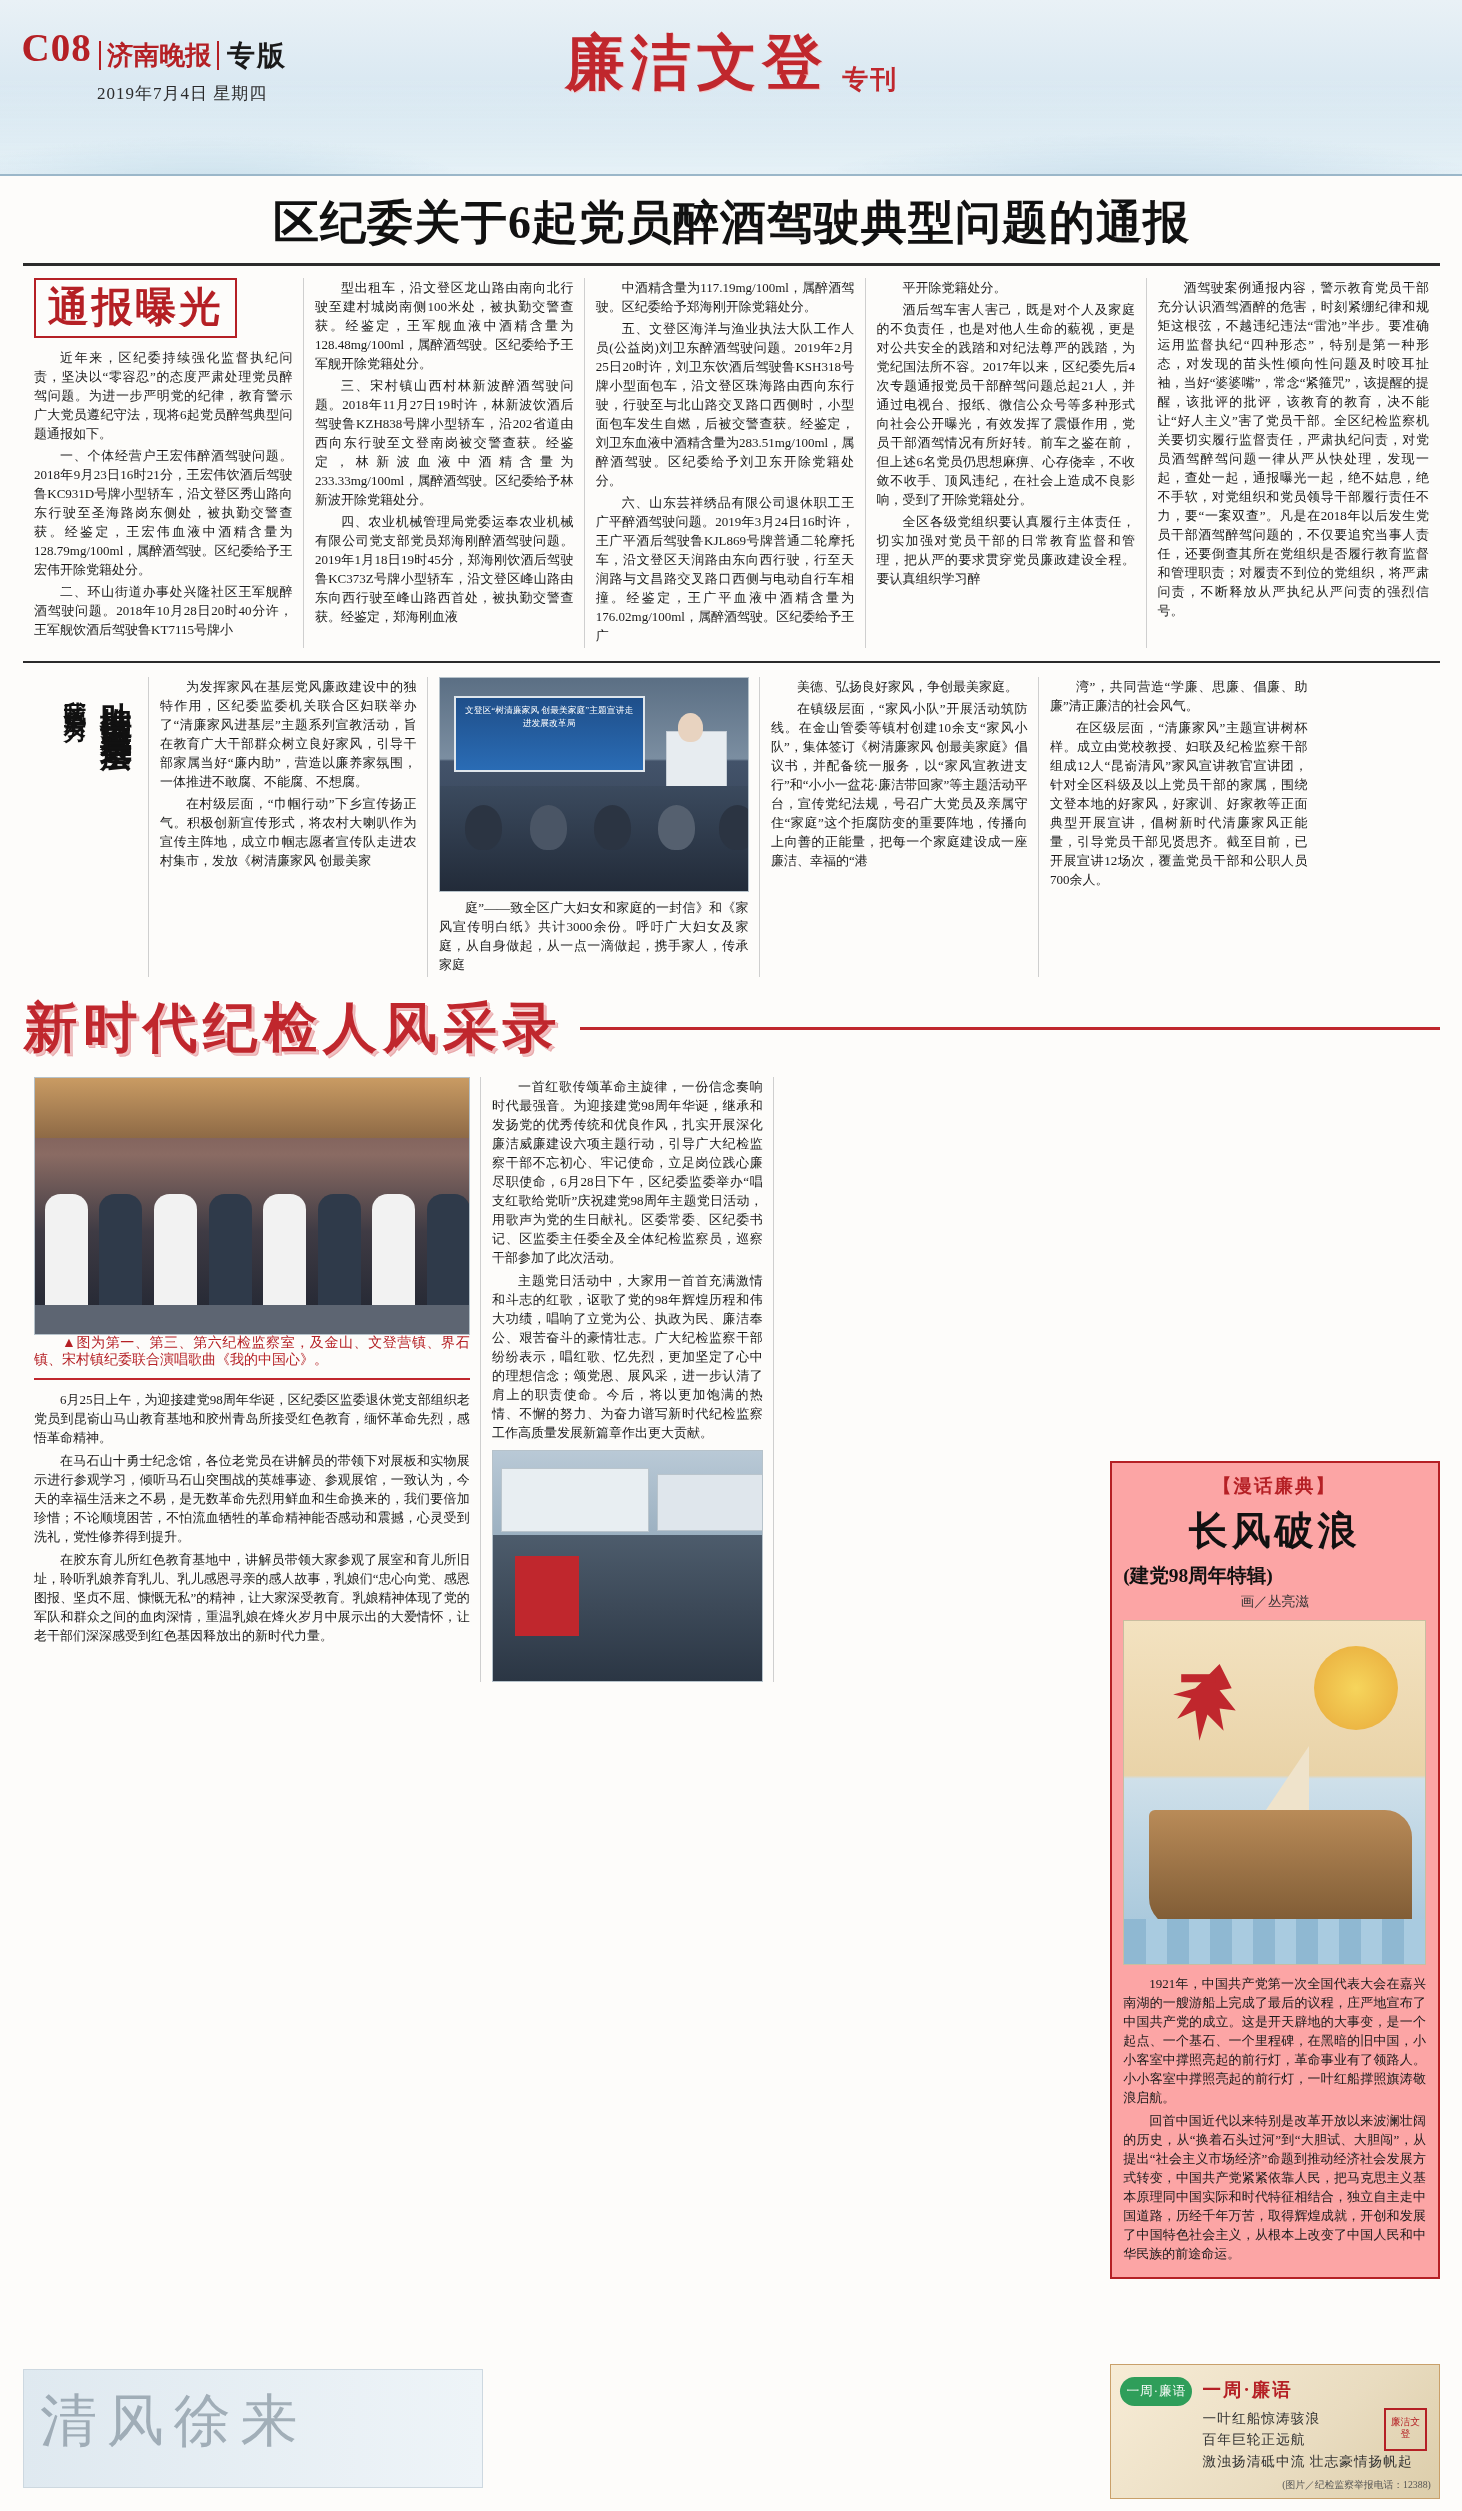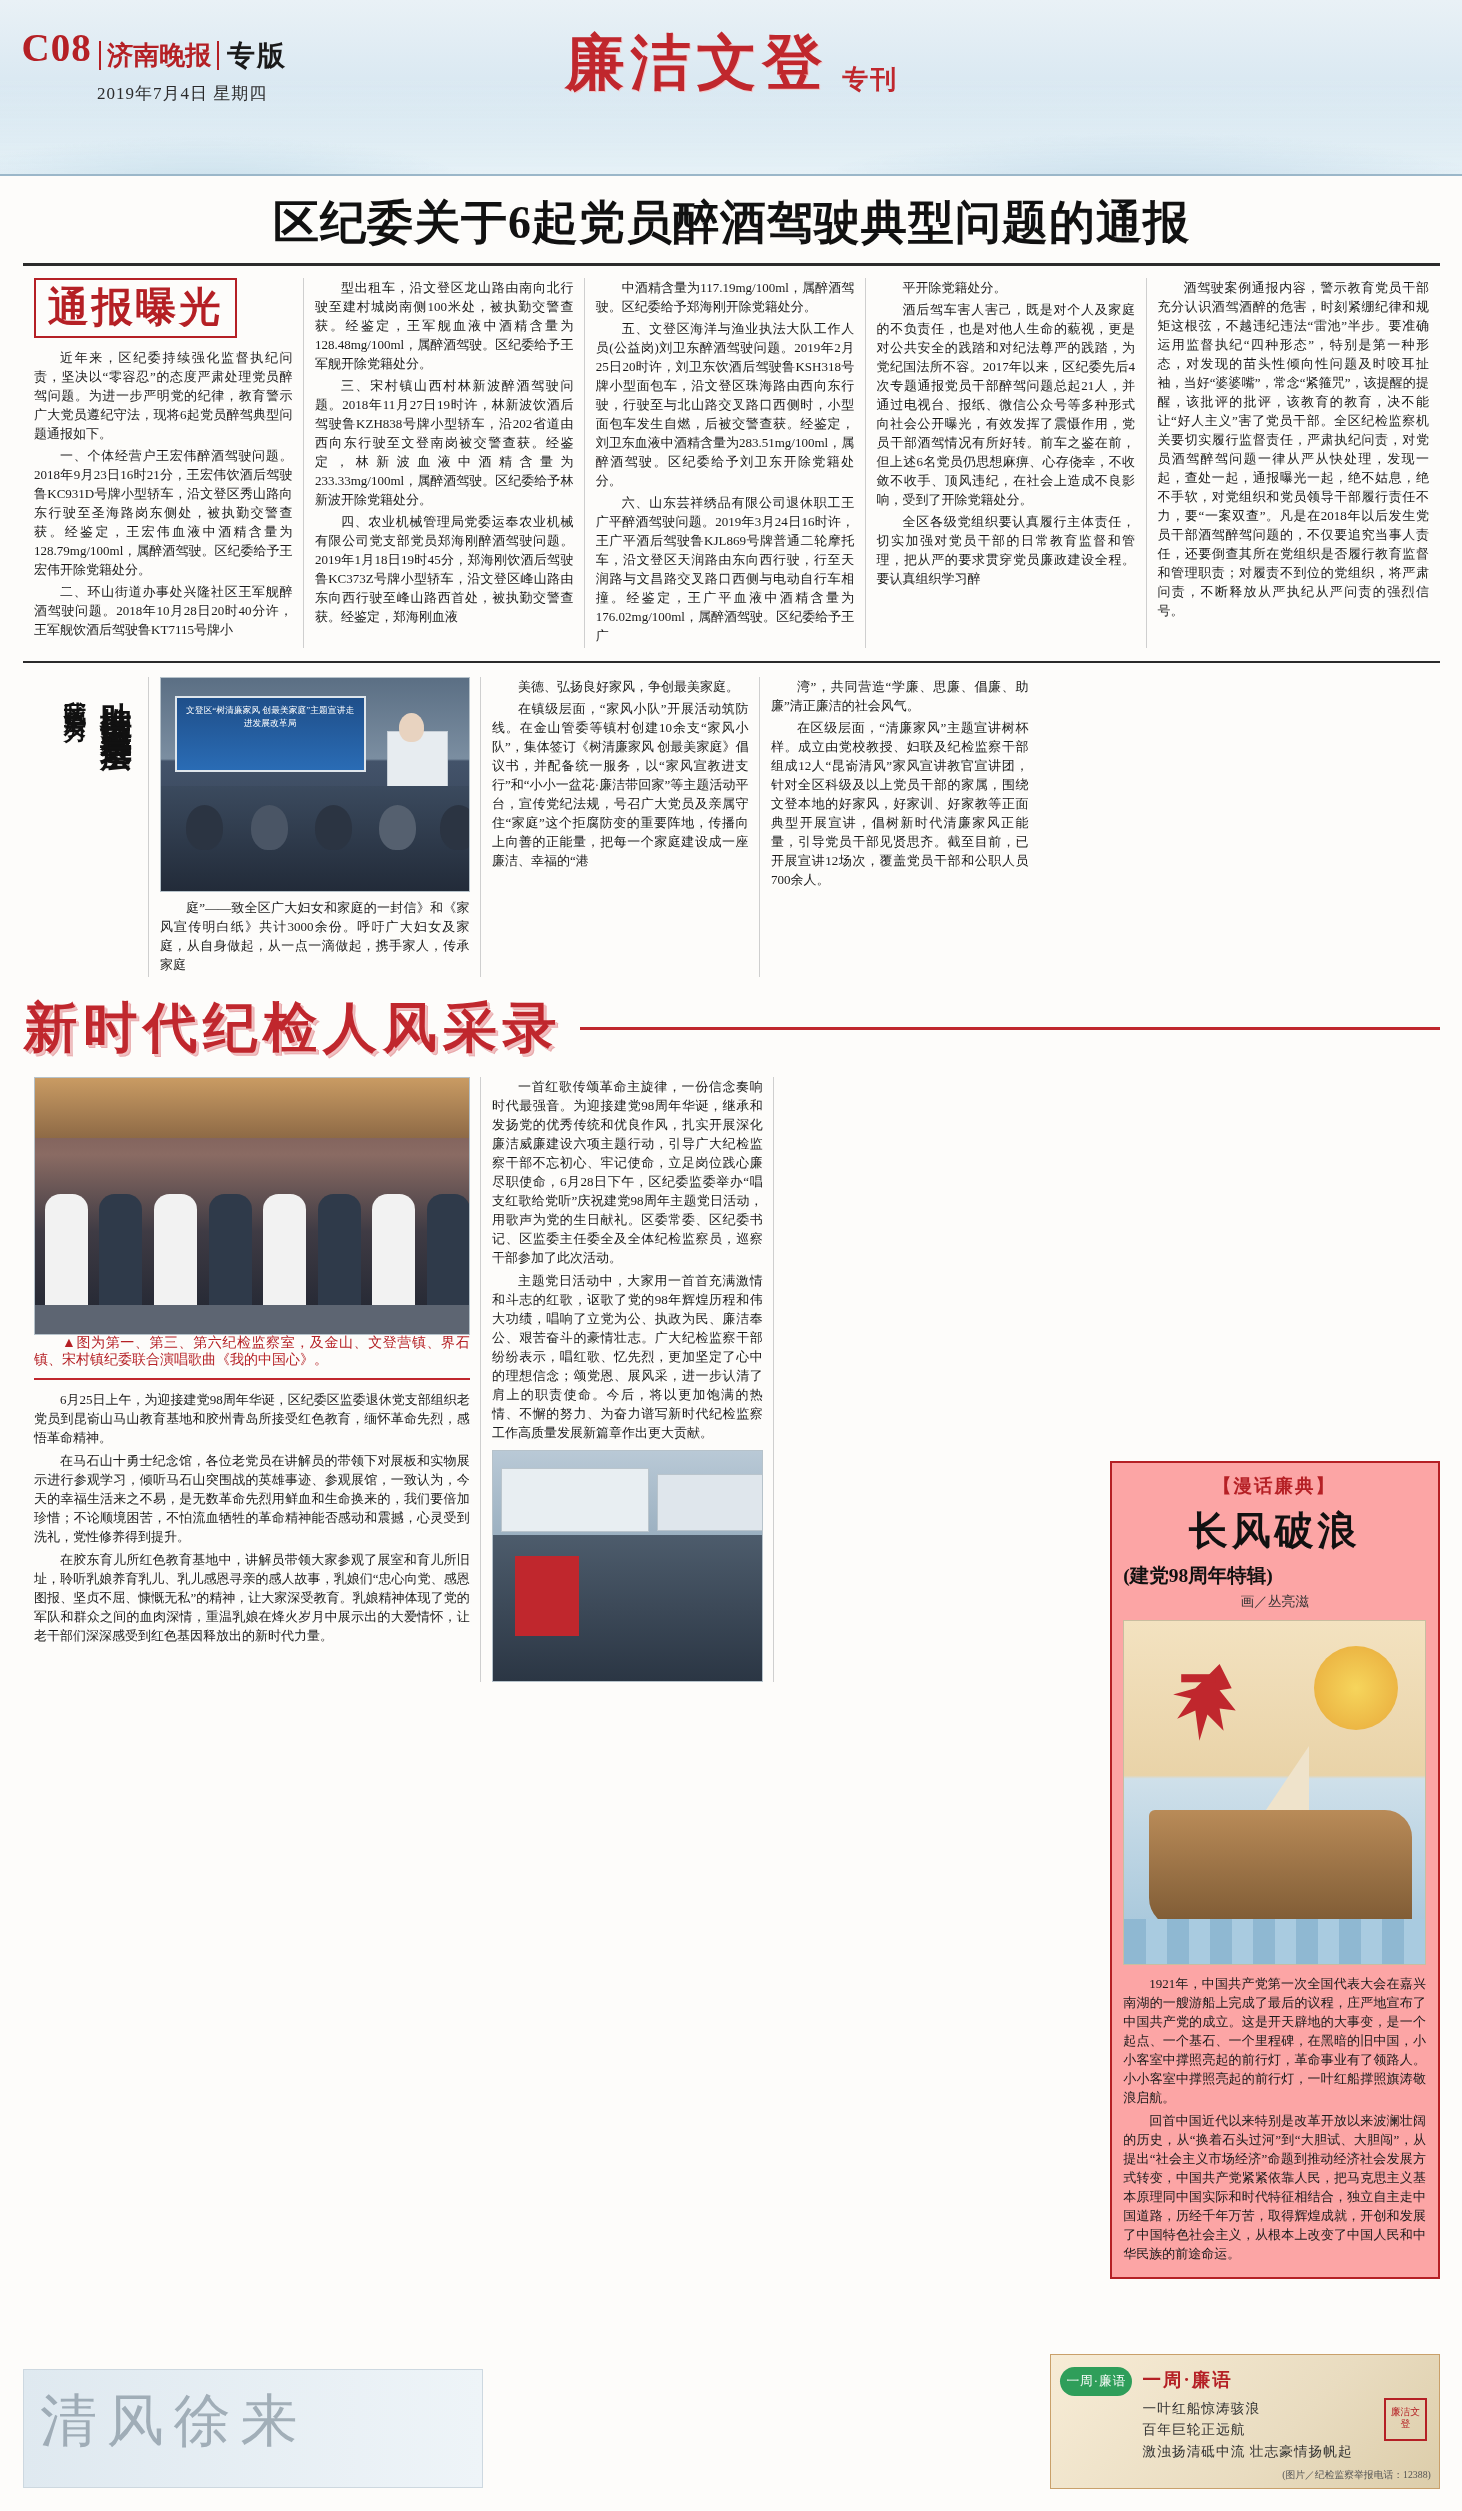--- a/index.html
+++ b/index.html
@@ -191,21 +191,21 @@
   }
   .rb-sun{position:absolute;right:27px;top:25px;width:84px;height:84px;border-radius:50%;background:radial-gradient(circle,#f6d55c,#e8a93a);}
   .rb-emblem{position:absolute;left:37px;top:33px;width:101px;height:101px;}
   .rb-ship{position:absolute;left:25px;bottom:37px;width:263px;height:117px;background:linear-gradient(180deg,#b98b58,#7d5a34);border-radius:5.9px 27px 5.9px 29px;}
   .rb-sail{position:absolute;left:117px;bottom:117px;width:0;height:0;border-left:68px solid transparent;border-bottom:101px solid #efe3cb;}
   .rb-wave{position:absolute;left:0;right:0;bottom:0;height:45px;background:repeating-linear-gradient(90deg,#8fb8d2 0 21.5px,#a9cbe0 21.5px 43px);}
   .rb-text{font-size:13px;line-height:19px;text-align:justify;margin-top:8.8px;}
   .rb-text p{margin:0 0 3.9px 0;text-indent:2em;}
 
   .weekbox{
-    position:absolute;right:23.4px;bottom:22px;width:390px;height:135px;
+    position:absolute;right:23.4px;bottom:12px;width:330px;height:135px;
     border:1px solid #c9a06a;box-sizing:border-box;overflow:hidden;
     background:linear-gradient(135deg,#f7ecd6 0%,#e9dcc0 60%,#dccdaa 100%);
     padding-left:44px;
   }
   .wb-badge{position:absolute;left:9.8px;top:11.7px;width:72px;height:29px;background:#2f9e5a;border-radius:14.6px;color:#fff;font-size:12.7px;text-align:center;line-height:29px;letter-spacing:1px;}
   .wb-title{position:absolute;left:92px;top:11.7px;font-size:18.5px;font-weight:bold;color:#b52025;letter-spacing:2px;}
   .wb-l1{position:absolute;left:92px;top:45px;font-size:13.7px;color:#333;letter-spacing:1px;}
   .wb-l2{position:absolute;left:92px;top:66px;font-size:13.7px;color:#333;letter-spacing:1px;}
   .wb-l3{position:absolute;left:92px;top:88px;font-size:13.7px;color:#333;letter-spacing:1px;}
   .wb-code{position:absolute;right:7.8px;bottom:5.9px;font-size:9.8px;color:#555;}
@@ -281,20 +281,24 @@
 
   <div class="rule-thin"></div>
 
   <div class="mid-block">
 
     <div class="vtitle">
       <div class="big">助推清廉家风进基层</div>
       <div class="small">我区三层发力</div>
     </div>
 
+    <div class="col" style="width:279px">
+      <p>为发挥家风在基层党风廉政建设中的独特作用，区纪委监委机关联合区妇联举办了“清廉家风进基层”主题系列宣教活动，旨在教育广大干部群众树立良好家风，引导干部家属当好“廉内助”，营造以廉养家氛围，一体推进不敢腐、不能腐、不想腐。</p>
+      <p>在村级层面，“巾帼行动”下乡宣传扬正气。积极创新宣传形式，将农村大喇叭作为宣传主阵地，成立巾帼志愿者宣传队走进农村集市，发放《树清廉家风 创最美家</p>
+    </div>
 
     <div class="col" style="width:332px">
       <div class="photo photo-conf">
         <div class="conf-screen">文登区“树清廉家风 创最美家庭”主题宣讲走进发展改革局</div>
         <div class="conf-podium"></div>
         <div class="conf-person" style="left:238px;top:35px;width:25px;height:29px;background:#e8d3c0;"></div>
         <div class="conf-row"></div>
         <div class="conf-person" style="left:25px;bottom:41px;width:37px;height:45px;background:#2b3442;"></div>
         <div class="conf-person" style="left:90px;bottom:41px;width:37px;height:45px;background:#4a5565;"></div>
         <div class="conf-person" style="left:154px;bottom:41px;width:37px;height:45px;background:#2b3442;"></div>

